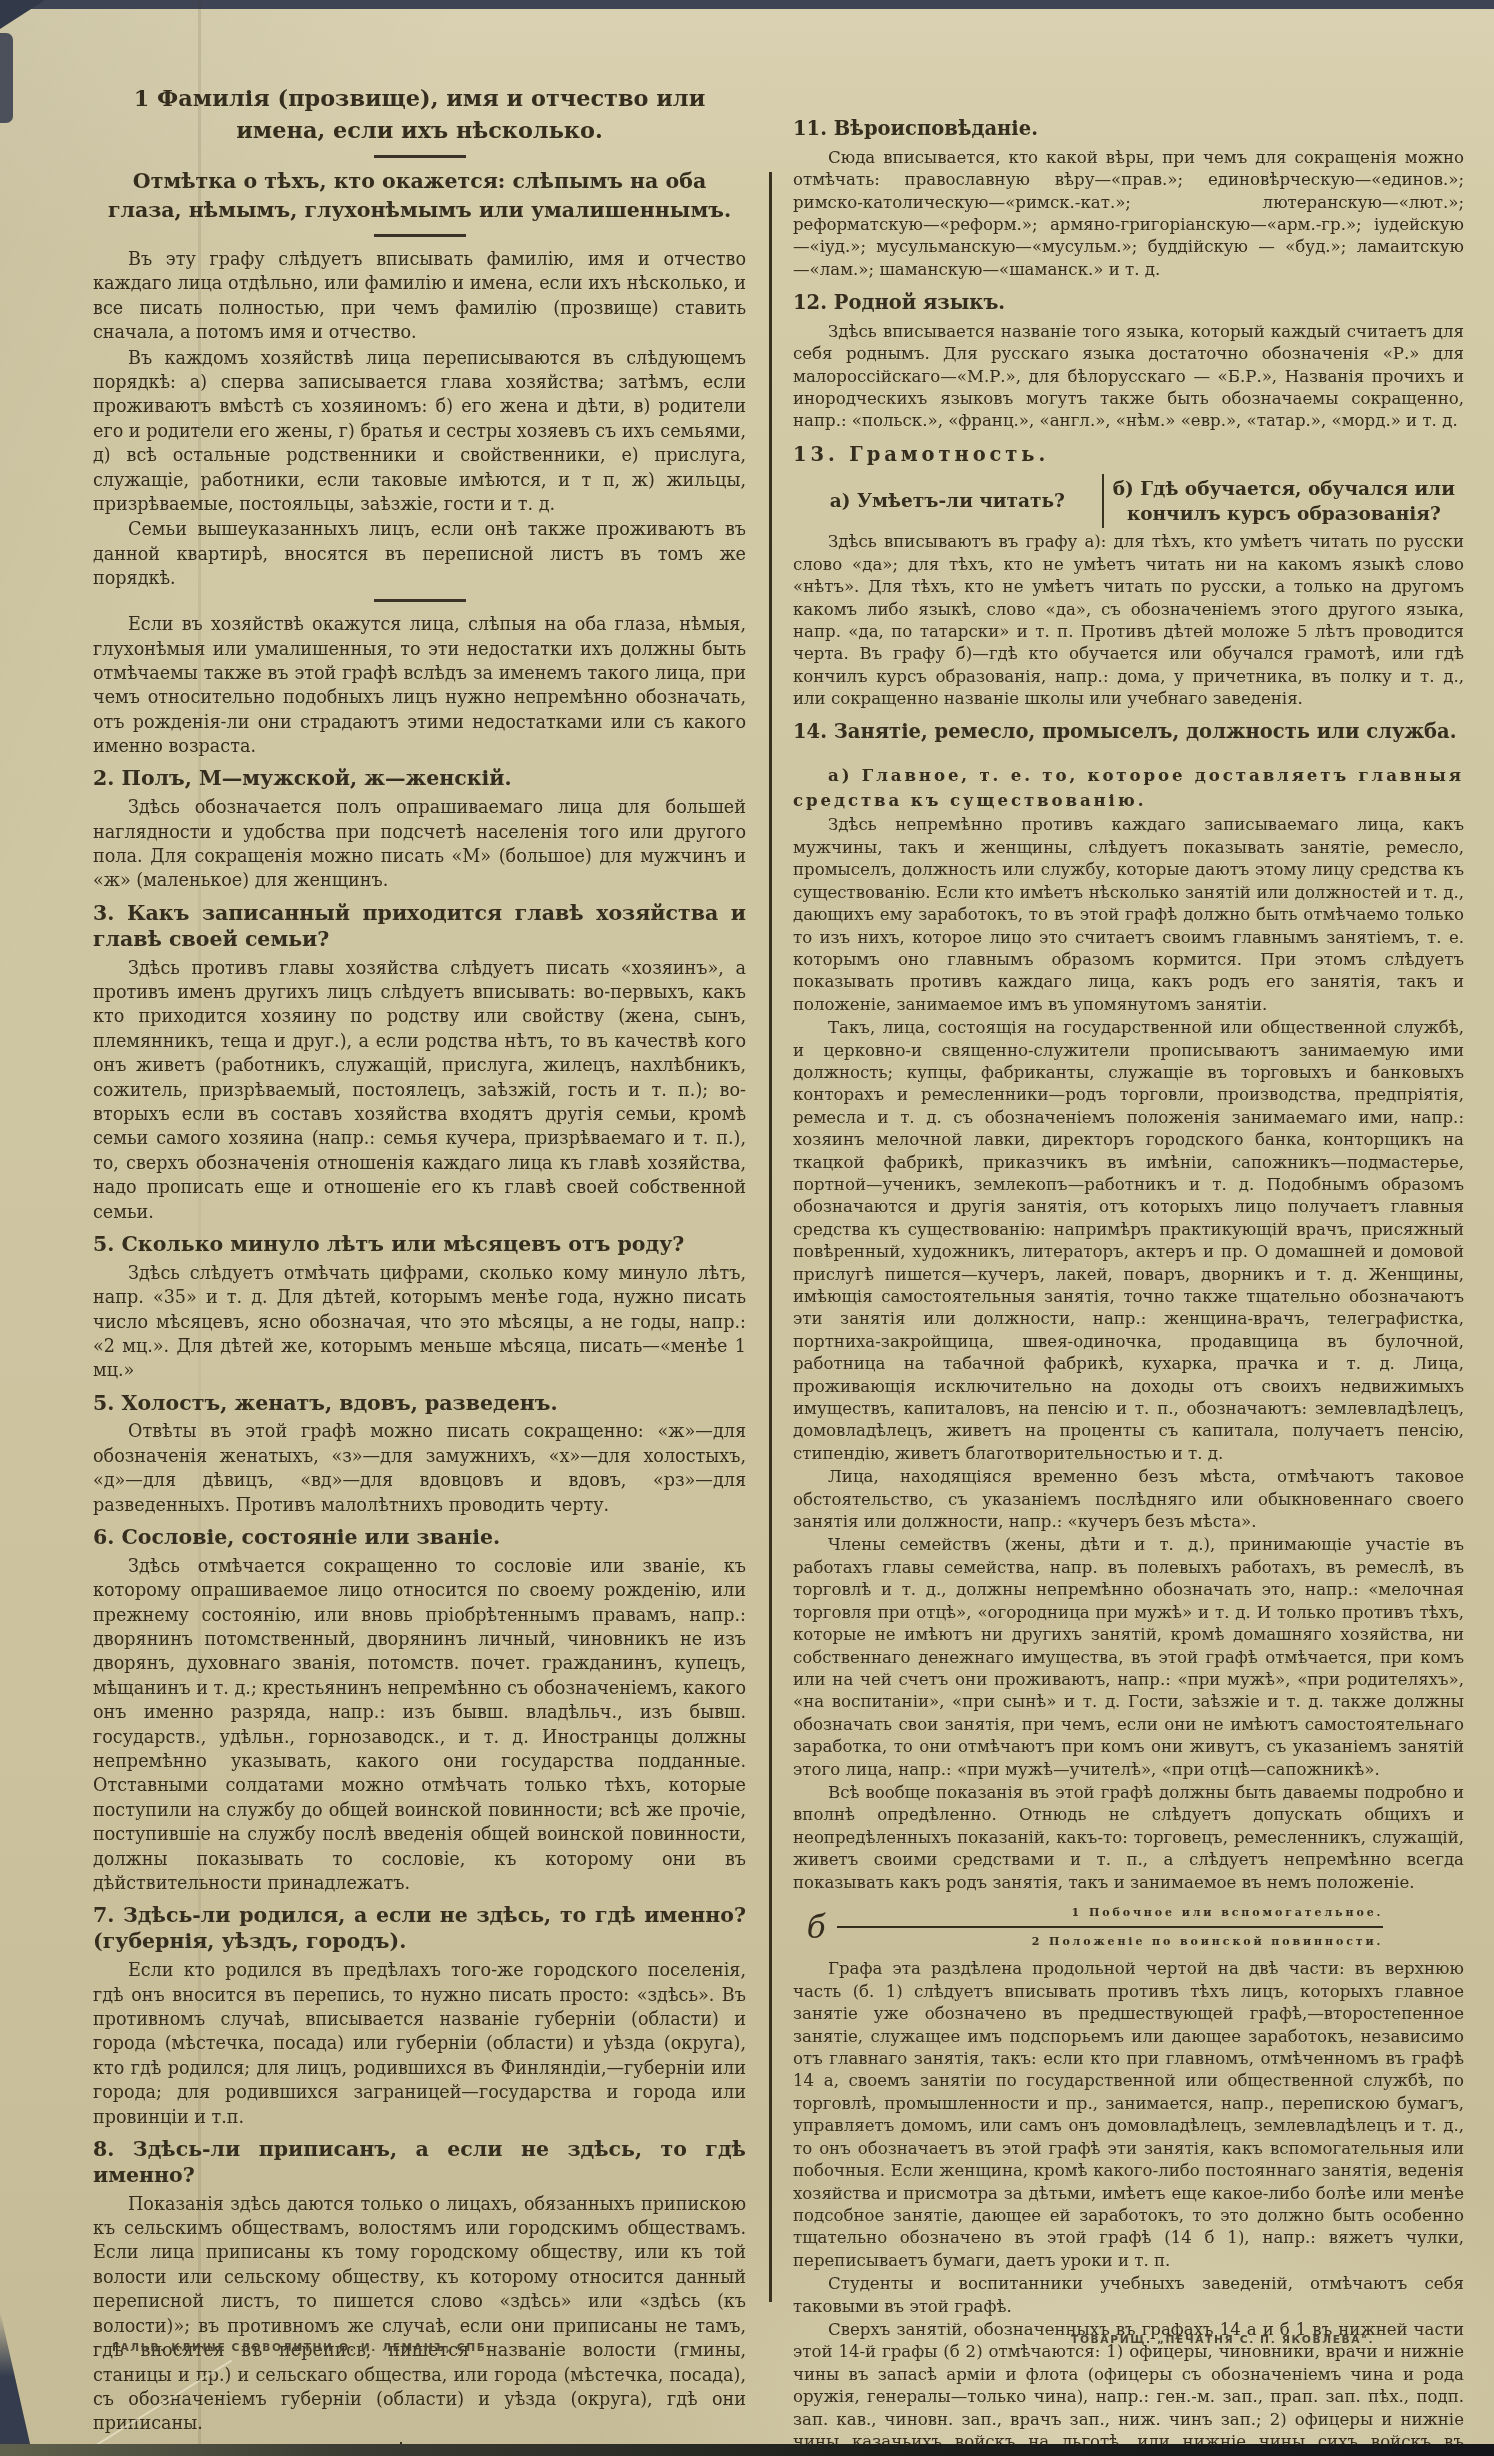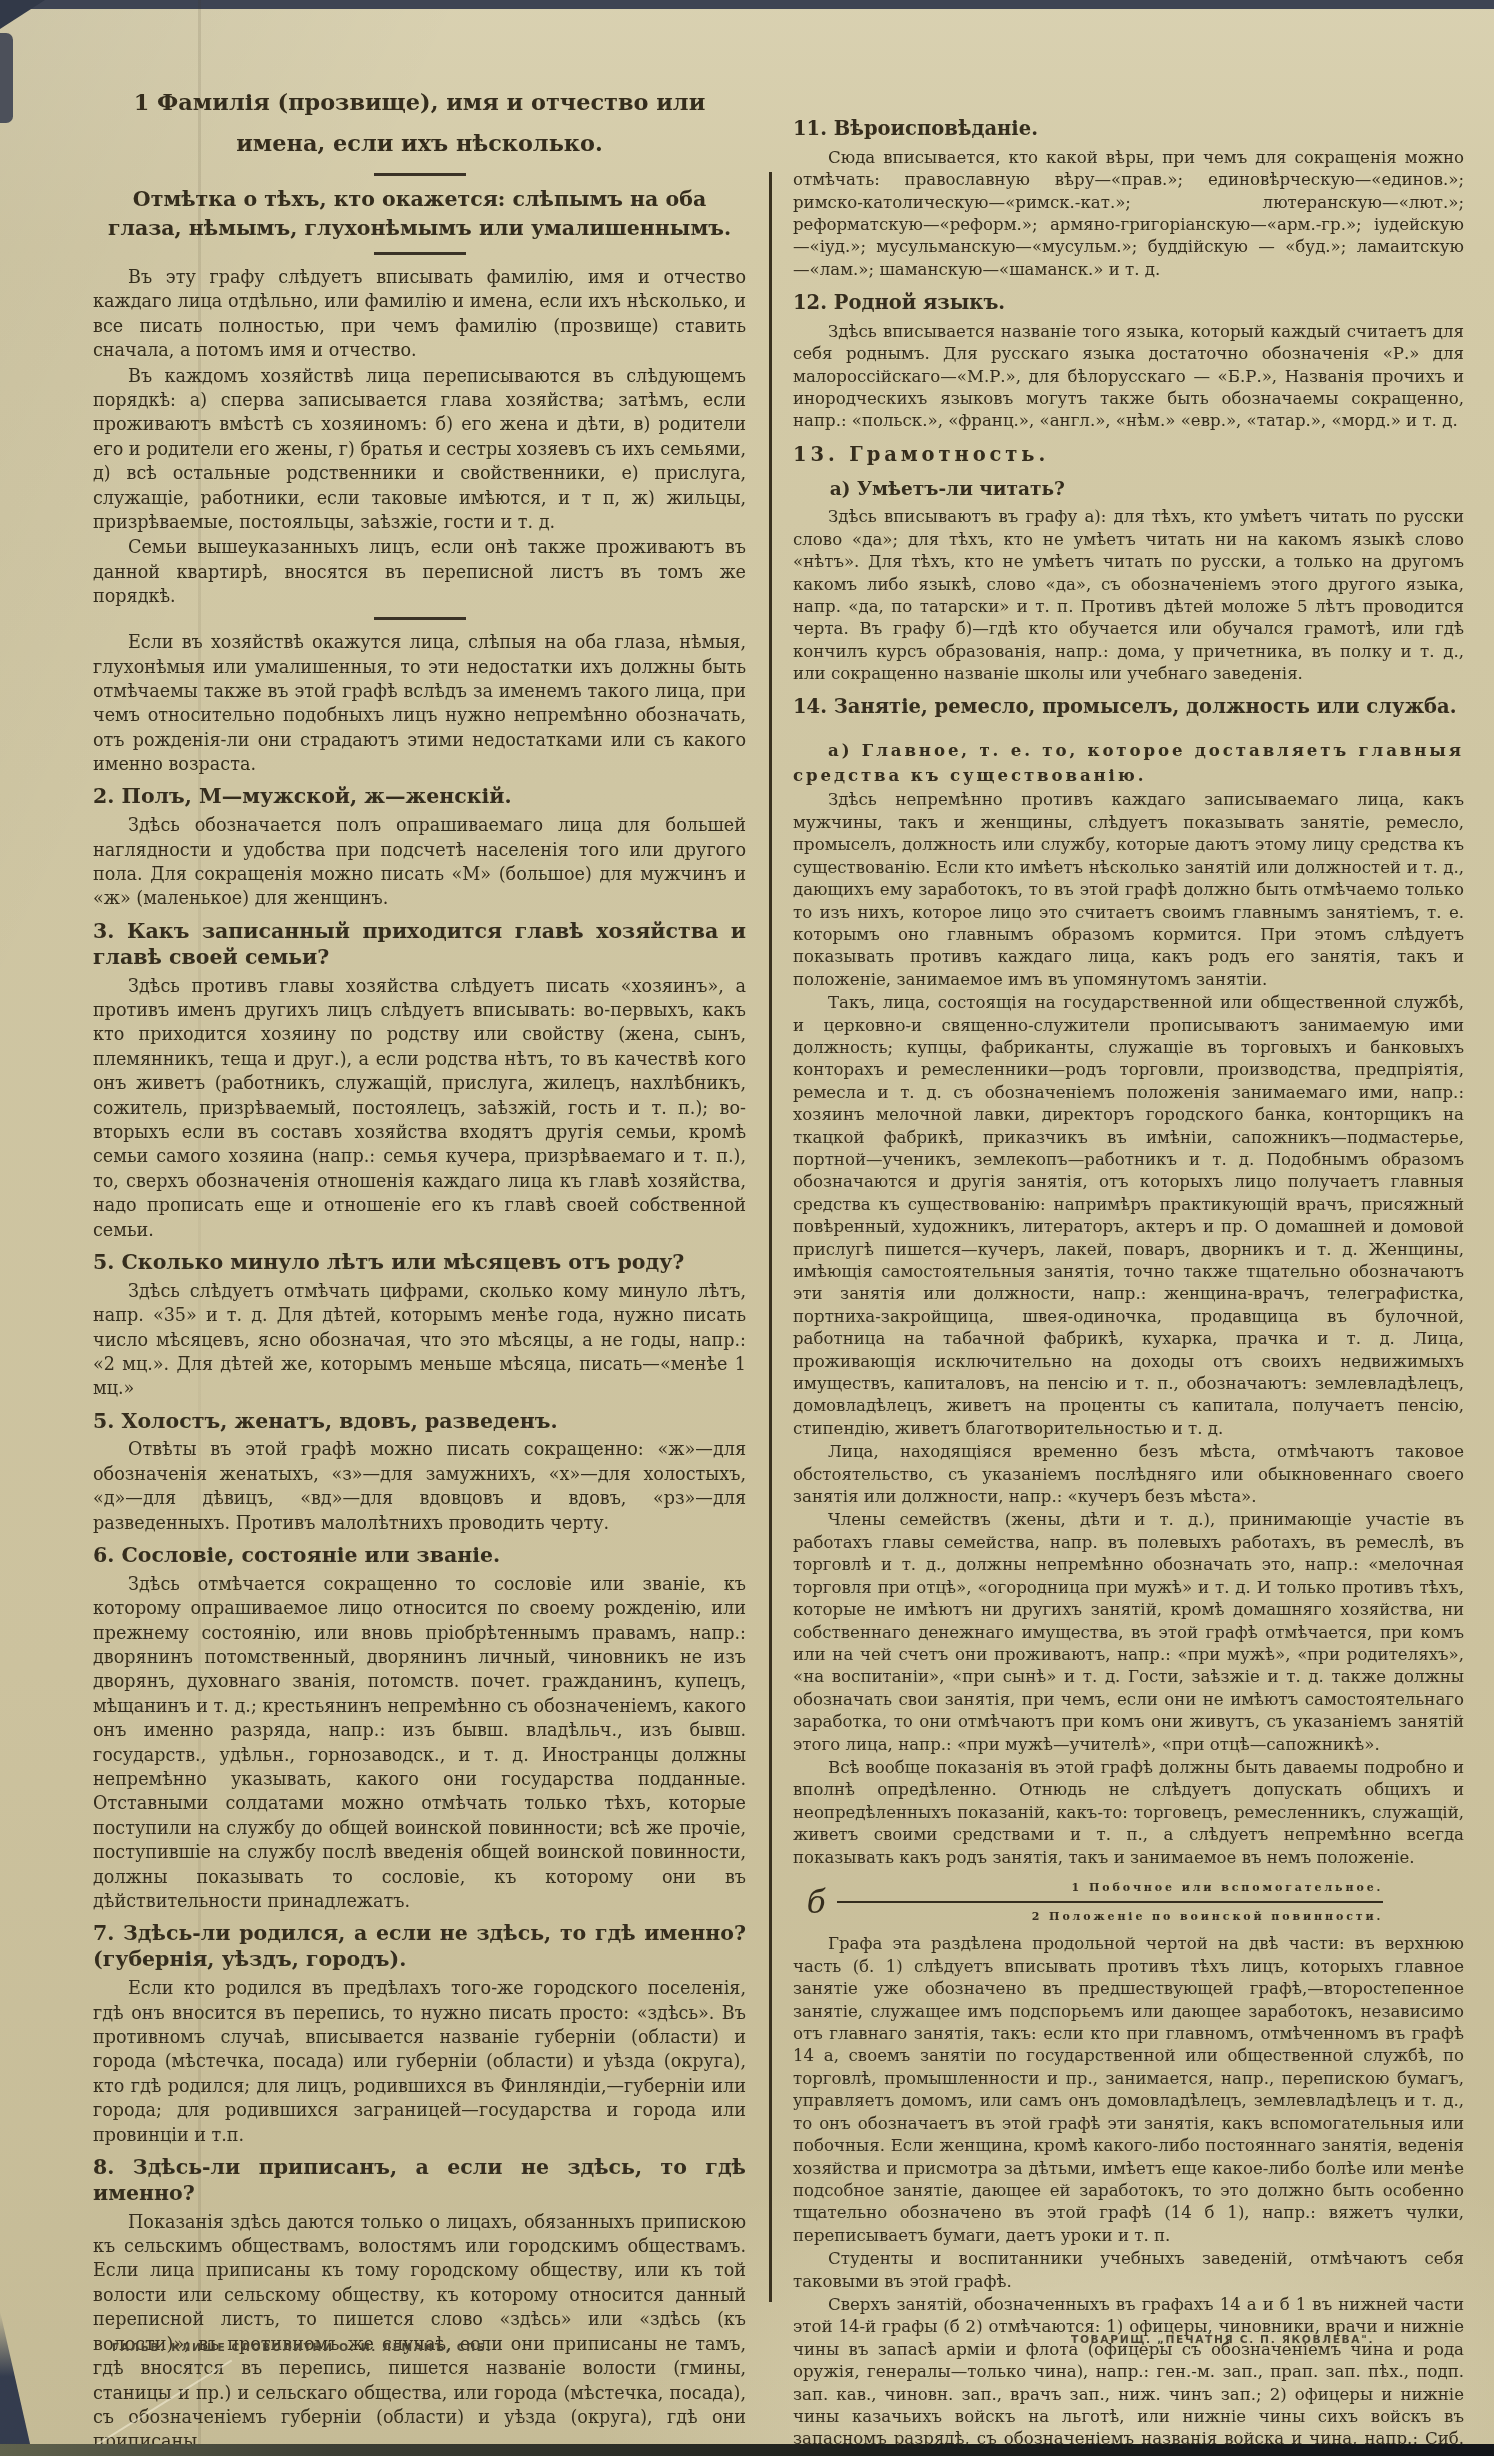--- a/index.html
+++ b/index.html
@@ -24,21 +24,21 @@
     background:linear-gradient(90deg,#60624d 0%,#3c3e34 22%,#1d1f1b 58%,#131519 100%);}
   .center-rule{position:absolute;left:769px;top:172px;width:2.9px;height:2130px;background:#39311f;}
 
   
   .col{position:absolute;text-align:justify;}
   .col-left{left:93px;top:82px;width:653px;font-size:17.6px;line-height:24.4px;}
   .col-right{left:793px;top:107px;width:671px;font-size:16.6px;line-height:22.4px;}
   p{margin:0;text-indent:35px;}
   p + p{margin-top:1px;}
 
-  .h-main{font-weight:bold;text-align:center;text-indent:0;font-size:22.4px;line-height:41px;margin:0 0 2px 0;}
+  .h-main{font-weight:bold;text-align:center;text-indent:0;font-size:22.4px;line-height:32px;margin:0 0 2px 0;}
   .h-note{font-weight:bold;text-align:center;text-indent:0;font-size:20.5px;line-height:29px;margin:0;}
   .h-sec{font-weight:bold;text-indent:0;font-size:20.5px;line-height:26px;margin:6.8px 0 3.9px 0;}
   .col-right .h-sec{font-size:19.5px;margin:8.8px 0 4.9px 0;}
   .h-spaced{letter-spacing:3.9px;}
   .hr-short{width:92px;height:2.9px;background:#3a3226;margin:8.8px auto 9.8px auto;border:0;}
 
   .split{display:grid;margin:5.9px 0 3.9px 0;}
   .split-9{grid-template-columns:47% 53%;}
   .split-13{grid-template-columns:46% 54%;}
   .split .cell{font-weight:bold;text-align:center;text-indent:0;padding:2px 7.8px;display:flex;align-items:center;justify-content:center;}
@@ -112,20 +112,21 @@
   <div class="col col-right">
     <div class="h-sec">11. Вѣроисповѣданіе.</div>
     <p>Сюда вписывается, кто какой вѣры, при чемъ для сокращенія можно отмѣчать: православную вѣру—«прав.»; единовѣрческую—«единов.»; римско-католическую—«римск.-кат.»; лютеранскую—«лют.»; реформатскую—«реформ.»; армяно-григоріанскую—«арм.-гр.»; іудейскую—«іуд.»; мусульманскую—«мусульм.»; буддійскую — «буд.»; ламаитскую—«лам.»; шаманскую—«шаманск.» и т. д.</p>
 
     <div class="h-sec">12. Родной языкъ.</div>
     <p>Здѣсь вписывается названіе того языка, который каждый считаетъ для себя роднымъ. Для русскаго языка достаточно обозначенія «Р.» для малороссійскаго—«М.Р.», для бѣлорусскаго — «Б.Р.», Названія прочихъ и инородческихъ языковъ могутъ также быть обозначаемы сокращенно, напр.: «польск.», «франц.», «англ.», «нѣм.» «евр.», «татар.», «морд.» и т. д.</p>
 
     <div class="h-sec h-spaced">13. Грамотность.</div>
     <div class="split split-13">
       <div class="cell">а) Умѣетъ-ли читать?</div>
+      <div class="cell r">б) Гдѣ обучается, обучался или кончилъ курсъ образованія?</div>
     </div>
     <p>Здѣсь вписываютъ въ графу а): для тѣхъ, кто умѣетъ читать по русски слово «да»; для тѣхъ, кто не умѣетъ читать ни на какомъ языкѣ слово «нѣтъ». Для тѣхъ, кто не умѣетъ читать по русски, а только на другомъ какомъ либо языкѣ, слово «да», съ обозначеніемъ этого другого языка, напр. «да, по татарски» и т. п. Противъ дѣтей моложе 5 лѣтъ проводится черта. Въ графу б)—гдѣ кто обучается или обучался грамотѣ, или гдѣ кончилъ курсъ образованія, напр.: дома, у причетника, въ полку и т. д., или сокращенно названіе школы или учебнаго заведенія.</p>
 
     <div class="h-sec">14. Занятіе, ремесло, промыселъ, должность или служба.</div>
     <p class="p-spaced">а) Главное, т. е. то, которое доставляетъ главныя средства къ существованію.</p>
     <p>Здѣсь непремѣнно противъ каждаго записываемаго лица, какъ мужчины, такъ и женщины, слѣдуетъ показывать занятіе, ремесло, промыселъ, должность или службу, которые даютъ этому лицу средства къ существованію. Если кто имѣетъ нѣсколько занятій или должностей и т. д., дающихъ ему заработокъ, то въ этой графѣ должно быть отмѣчаемо только то изъ нихъ, которое лицо это считаетъ своимъ главнымъ занятіемъ, т. е. которымъ оно главнымъ образомъ кормится. При этомъ слѣдуетъ показывать противъ каждаго лица, какъ родъ его занятія, такъ и положеніе, занимаемое имъ въ упомянутомъ занятіи.</p>
     <p>Такъ, лица, состоящія на государственной или общественной службѣ, и церковно-и священно-служители прописываютъ занимаемую ими должность; купцы, фабриканты, служащіе въ торговыхъ и банковыхъ конторахъ и ремесленники—родъ торговли, производства, предпріятія, ремесла и т. д. съ обозначеніемъ положенія занимаемаго ими, напр.: хозяинъ мелочной лавки, директоръ городского банка, конторщикъ на ткацкой фабрикѣ, приказчикъ въ имѣніи, сапожникъ—подмастерье, портной—ученикъ, землекопъ—работникъ и т. д. Подобнымъ образомъ обозначаются и другія занятія, отъ которыхъ лицо получаетъ главныя средства къ существованію: напримѣръ практикующій врачъ, присяжный повѣренный, художникъ, литераторъ, актеръ и пр. О домашней и домовой прислугѣ пишется—кучеръ, лакей, поваръ, дворникъ и т. д. Женщины, имѣющія самостоятельныя занятія, точно также тщательно обозначаютъ эти занятія или должности, напр.: женщина-врачъ, телеграфистка, портниха-закройщица, швея-одиночка, продавщица въ булочной, работница на табачной фабрикѣ, кухарка, прачка и т. д. Лица, проживающія исключительно на доходы отъ своихъ недвижимыхъ имуществъ, капиталовъ, на пенсію и т. п., обозначаютъ: землевладѣлецъ, домовладѣлецъ, живетъ на проценты съ капитала, получаетъ пенсію, стипендію, живетъ благотворительностью и т. д.</p>
     <p>Лица, находящіяся временно безъ мѣста, отмѣчаютъ таковое обстоятельство, съ указаніемъ послѣдняго или обыкновеннаго своего занятія или должности, напр.: «кучеръ безъ мѣста».</p>
     <p>Члены семействъ (жены, дѣти и т. д.), принимающіе участіе въ работахъ главы семейства, напр. въ полевыхъ работахъ, въ ремеслѣ, въ торговлѣ и т. д., должны непремѣнно обозначать это, напр.: «мелочная торговля при отцѣ», «огородница при мужѣ» и т. д. И только противъ тѣхъ, которые не имѣютъ ни другихъ занятій, кромѣ домашняго хозяйства, ни собственнаго денежнаго имущества, въ этой графѣ отмѣчается, при комъ или на чей счетъ они проживаютъ, напр.: «при мужѣ», «при родителяхъ», «на воспитаніи», «при сынѣ» и т. д. Гости, заѣзжіе и т. д. также должны обозначать свои занятія, при чемъ, если они не имѣютъ самостоятельнаго заработка, то они отмѣчаютъ при комъ они живутъ, съ указаніемъ занятій этого лица, напр.: «при мужѣ—учителѣ», «при отцѣ—сапожникѣ».</p>
     <p>Всѣ вообще показанія въ этой графѣ должны быть даваемы подробно и вполнѣ опредѣленно. Отнюдь не слѣдуетъ допускать общихъ и неопредѣленныхъ показаній, какъ-то: торговецъ, ремесленникъ, служащій, живетъ своими средствами и т. п., а слѣдуетъ непремѣнно всегда показывать какъ родъ занятія, такъ и занимаемое въ немъ положеніе.</p>

